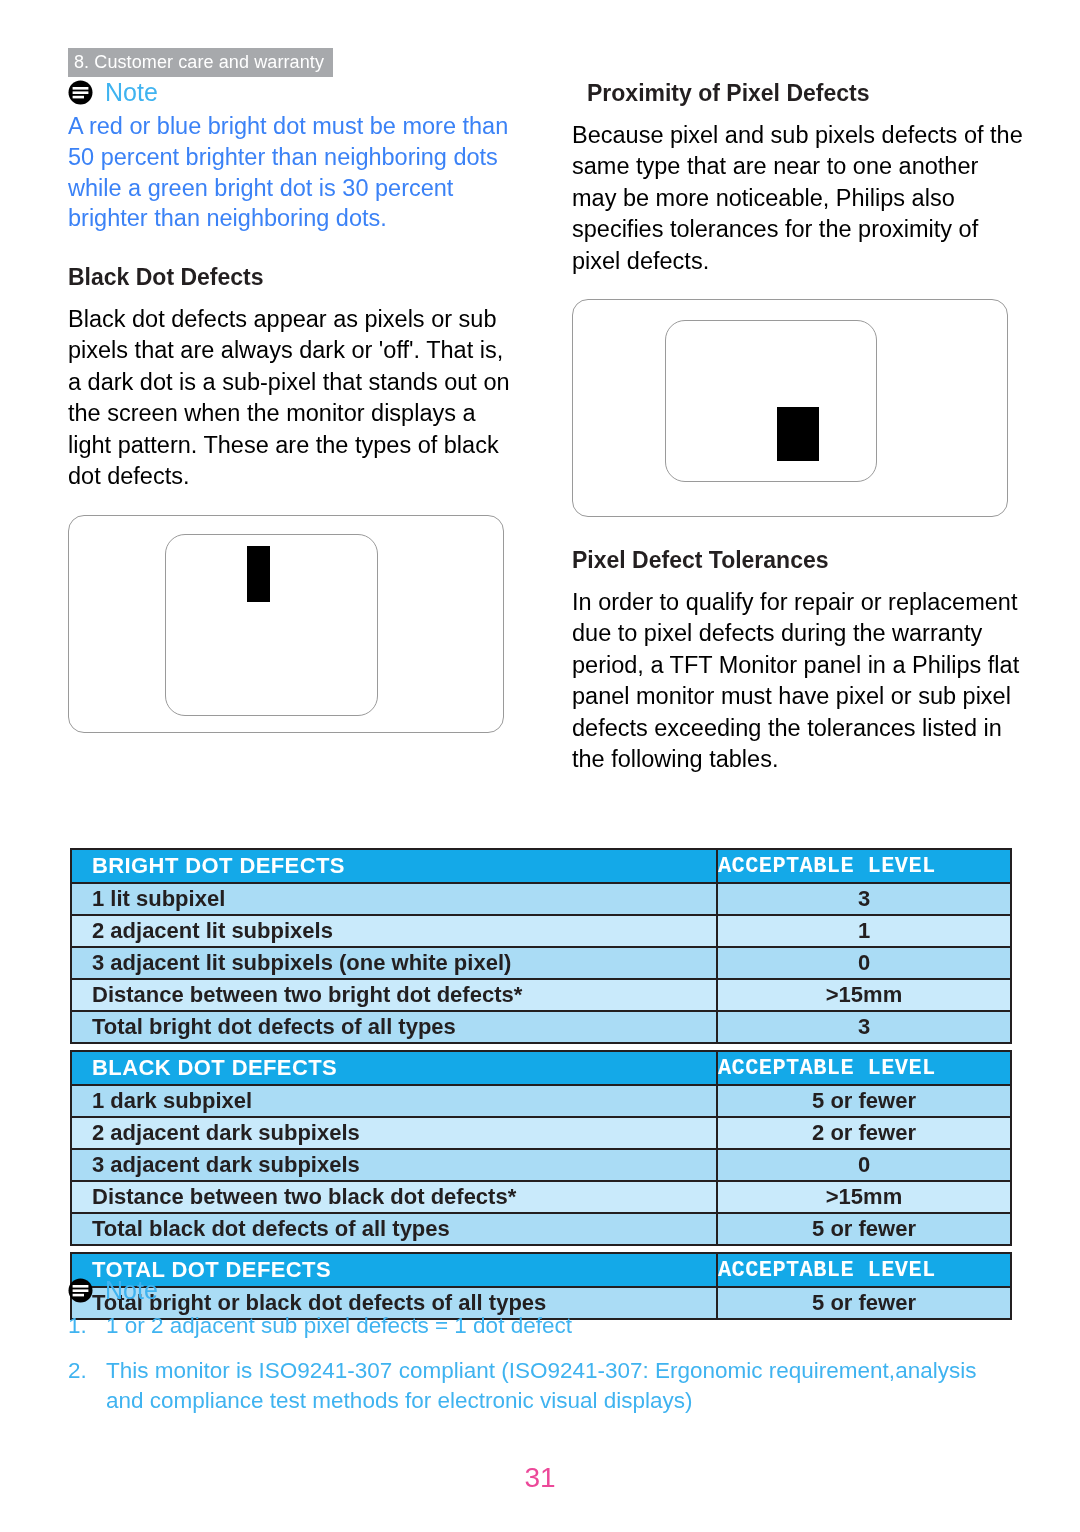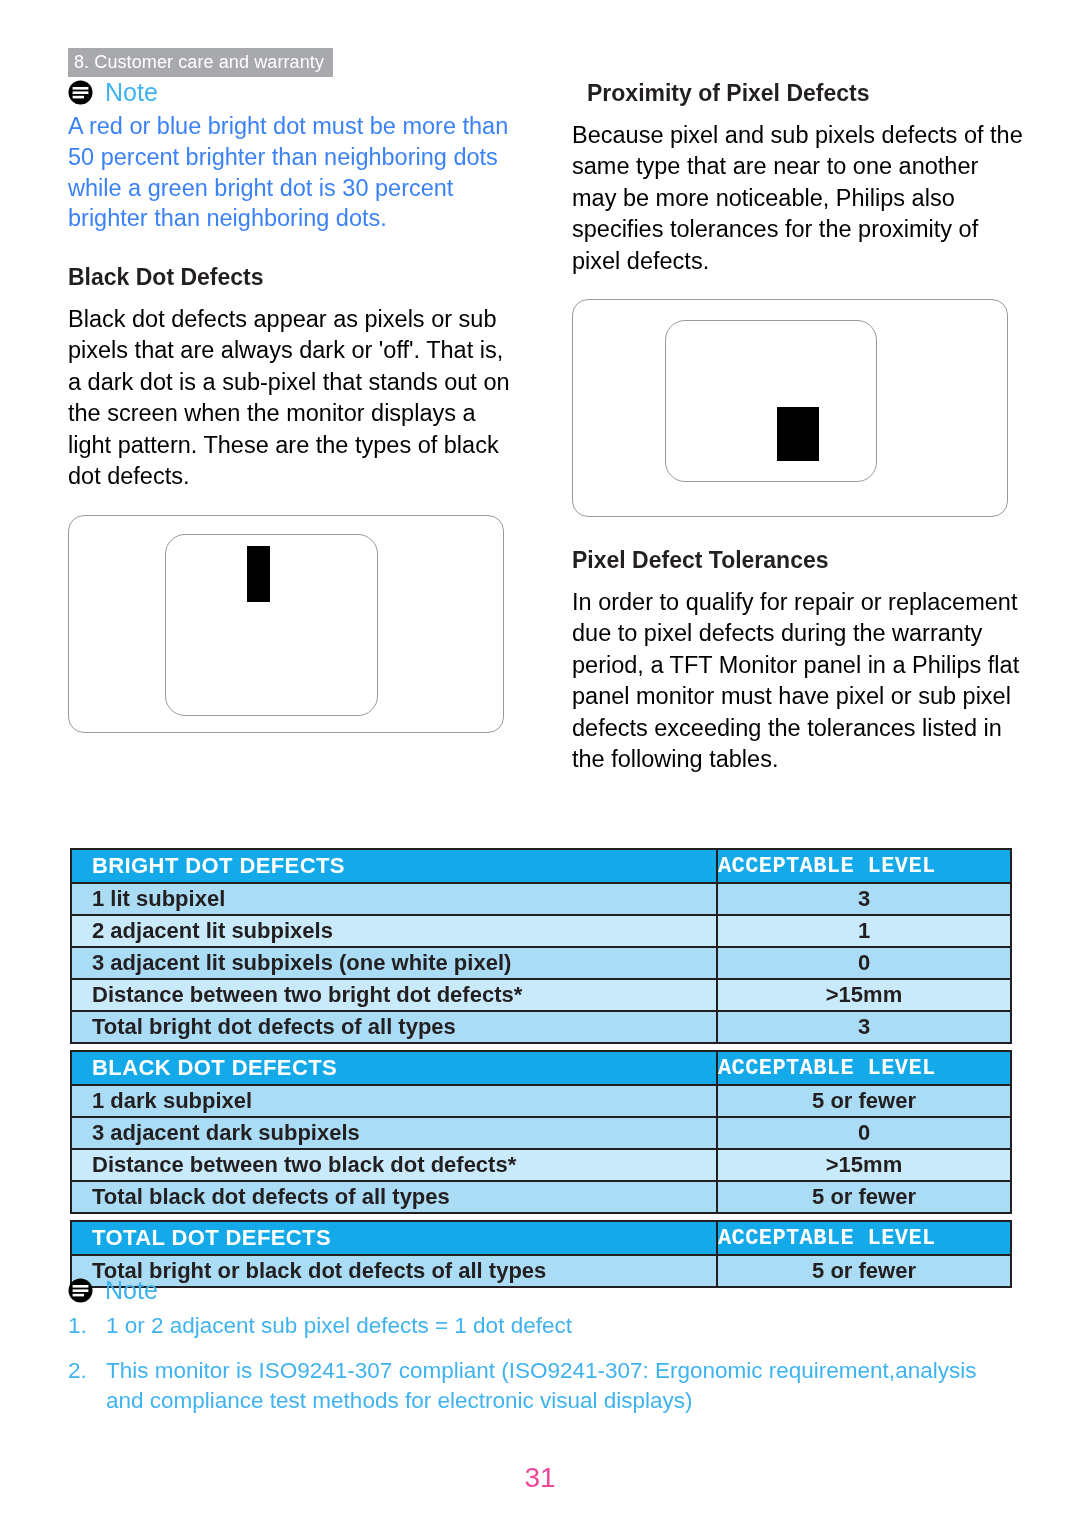--- a/index.html
+++ b/index.html
@@ -301,20 +301,24 @@
         <tr>
           <th class="h1">BLACK DOT DEFECTS</th>
           <th class="h2">ACCEPTABLE LEVEL</th>
         </tr>
       </thead>
       <tbody>
         <tr>
           <td class="k">1 dark subpixel</td>
           <td class="v">5 or fewer</td>
         </tr>
+        <tr class="alt">
+          <td class="k">2 adjacent dark subpixels</td>
+          <td class="v">2 or fewer</td>
+        </tr>
         <tr>
           <td class="k">3 adjacent dark subpixels</td>
           <td class="v">0</td>
         </tr>
         <tr class="alt">
           <td class="k">Distance between two black dot defects*</td>
           <td class="v">&gt;15mm</td>
         </tr>
         <tr>
           <td class="k">Total black dot defects of all types</td>

